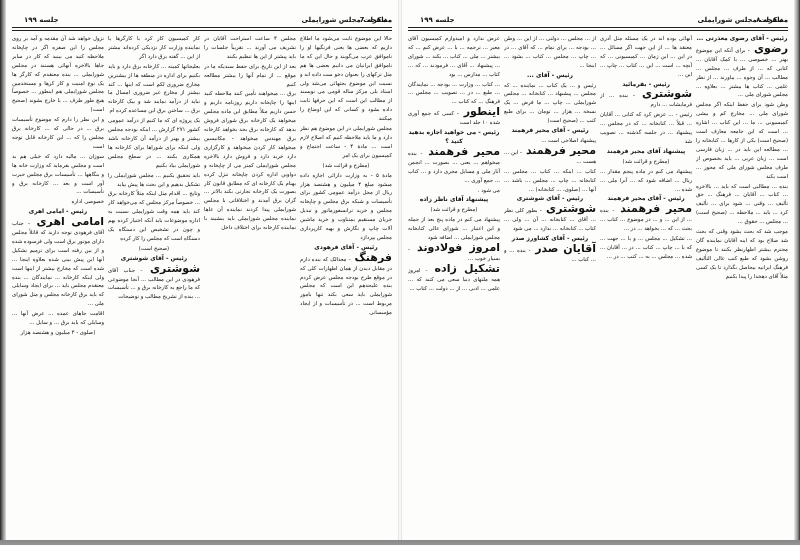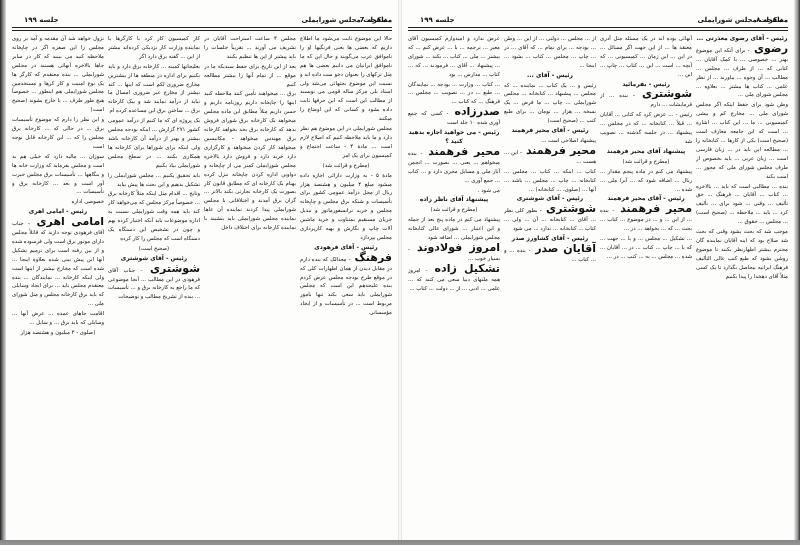--- a/index.html
+++ b/index.html
@@ -114,21 +114,21 @@
           <p><span class="speaker">محیر فرهمند </span><span>- این ... هست ... </span></p>
           <p>کتاب ... اینکه ... کتاب ... مجلس ... کتابخانه ... چاپ ... مجلس ... باشد ... آنها ... (صلوی، ... کتابخانه) ...</p>
           <p class="speaker-line center">رئیس - آقای شوشتری</p>
           <p><span class="speaker">شوشتری </span><span>- بطور کلی نظر ... آقای ... کتابخانه ... آن ... ولی ... کتاب ... کتابخانه ... ندارد ... می شود</span></p>
           <p class="speaker-line center">رئیس - آقای کشاورز صدر</p>
           <p><span class="speaker">آقایان صدر </span><span>- بنده ... و ... کتاب ...</span></p>
         </div>
         <div class="col">
           <p>عرض ندارد و امیدوارم کمیسیون آقای معیر ... ترجمه ... با ... عرض کنم ... که بیشتر ... ملی ... کتاب ... بکند ... شورای ... پیشنهاد ... آقای ... فرمودند ... که ... کتاب ... مدارس ... بود</p>
           <p>... کتاب ... وزارت ... بودجه ... نمایندگان ... طبع ... در ... تصویب ... مجلس ... فرهنگ ... که کتاب ...</p>
-          <p><span class="speaker">صدرزاده </span><span>- کسی که جمع آوری شده ۱۰ جلد است</span></p>
+          <p><span class="speaker">اینطور </span><span>- کسی که جمع آوری شده ۱۰ جلد است</span></p>
           <p class="speaker-line center">رئیس - می خواهید اجازه بدهید کنید ؟</p>
           <p><span class="speaker">محیر فرهمند </span><span>- بنده میخواهم ... یعنی ... بصورت ... انجمن آثار ملی و مسایل مجری دارد و ... کتاب ... جمع آوری ...</span></p>
           <p>می شود .</p>
           <p class="speaker-line center">پیشنهاد آقای ناظر زاده</p>
           <p class="center">(مطرح و قرائت شد)</p>
           <p>پیشنهاد می کنم در ماده پنج بعد از جمله و این اعتبار ... شورای عالی کتابخانه مجلس شورایملی ... اضافه شود</p>
           <p><span class="speaker">امروز فولادوند </span><span>- بسیار خوب ... </span></p>
           <p><span class="speaker">تشکیل زاده </span><span>- امروز همه ملتهای دنیا سعی می کنند که ... علمی ... ادبی ... از ... دولت ... کتاب ...</span></p>
         </div>
       </div>

